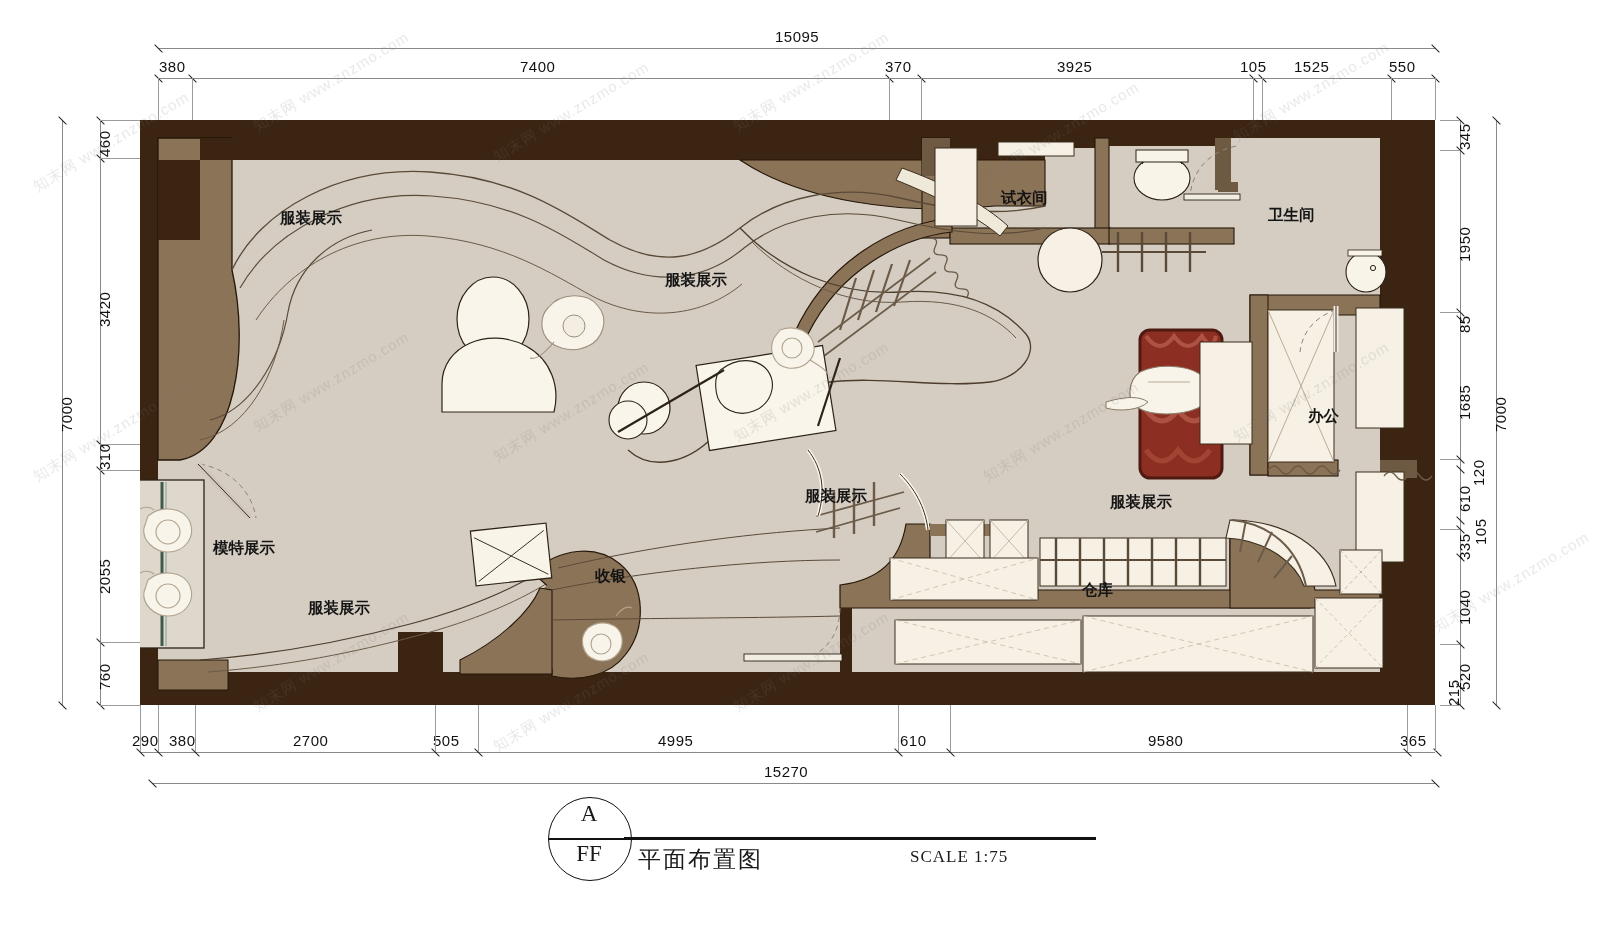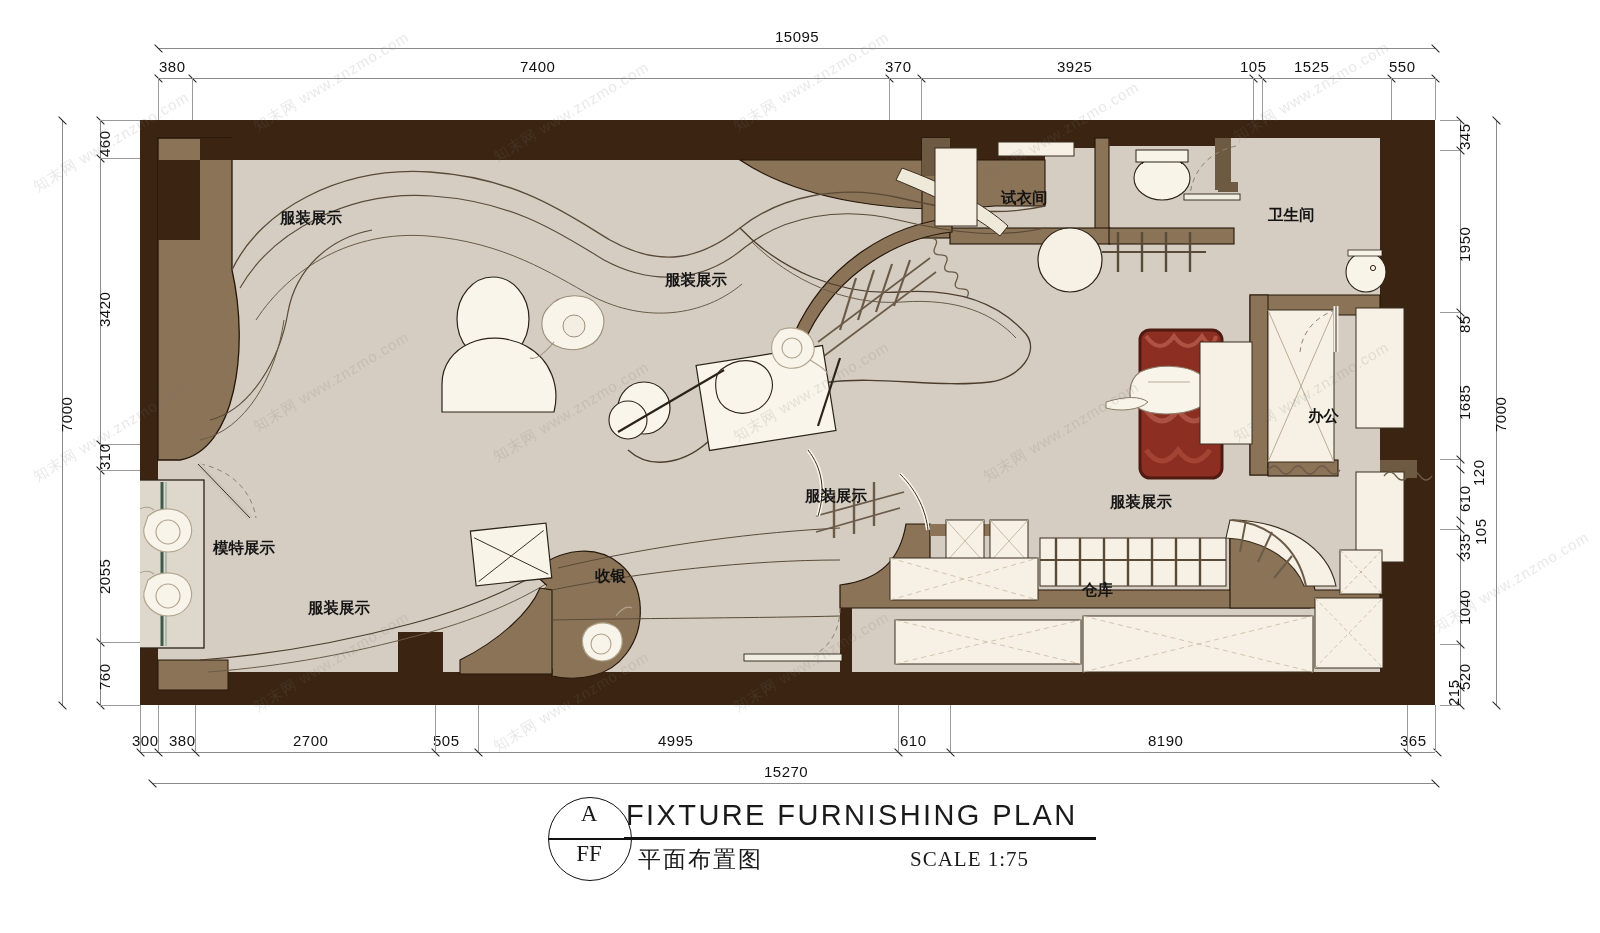--- a/index.html
+++ b/index.html
@@ -35,21 +35,21 @@
   #titleblock{position:absolute;left:548px;top:795px;width:560px;height:90px;}
   .tb-circle{position:absolute;left:0;top:2px;width:82px;height:82px;border:1.6px solid #111;border-radius:50%;}
   .tb-circle .bar{position:absolute;left:0;top:40px;width:82px;height:1.6px;background:#111;}
   .tb-a{position:absolute;left:0;top:6px;width:82px;text-align:center;font-family:"Liberation Serif",serif;font-size:23px;}
   .tb-ff{position:absolute;left:0;top:46px;width:82px;text-align:center;font-family:"Liberation Serif",serif;font-size:23px;}
   .tb-en{position:absolute;left:78px;top:4px;font-family:"Liberation Sans",sans-serif;
          font-size:29px;letter-spacing:2.4px;font-weight:400;}
   .tb-rule{position:absolute;left:76px;top:42px;width:472px;height:3.4px;background:#111;}
   .tb-cn{position:absolute;left:90px;top:49px;font-size:23px;letter-spacing:2px;
          font-family:"DejaVu Sans","Liberation Sans",sans-serif;}
-  .tb-scale{position:absolute;left:362px;top:52px;font-family:"Liberation Serif",serif;font-size:21px;letter-spacing:1px;}
+  .tb-scale{position:absolute;left:362px;top:52px;font-family:"Liberation Serif",serif;font-size:17px;letter-spacing:1px;}
 
   
   .wm{position:absolute;color:rgba(120,120,120,.17);font-size:15px;white-space:nowrap;
       transform:rotate(-31deg);transform-origin:left top;pointer-events:none;
       font-family:"Liberation Sans",sans-serif;letter-spacing:1px;}
   #bigwm{position:absolute;right:18px;bottom:18px;text-align:right;pointer-events:none;}
   #bigwm .zw{font-size:60px;font-weight:700;color:#fff;
              -webkit-text-stroke:1.5px #b9b9b9;letter-spacing:10px;
              font-family:"DejaVu Sans","Liberation Sans",sans-serif;line-height:1;}
   #bigwm .idt{font-size:26px;color:#fff;-webkit-text-stroke:1.2px #bdbdbd;letter-spacing:2px;
@@ -167,27 +167,27 @@
   <div class="tick" style="left:135px;top:47px;"></div>
   <div class="tick" style="left:153px;top:47px;"></div>
   <div class="tick" style="left:190px;top:47px;"></div>
   <div class="tick" style="left:430px;top:47px;"></div>
   <div class="tick" style="left:473px;top:47px;"></div>
   <div class="tick" style="left:893px;top:47px;"></div>
   <div class="tick" style="left:945px;top:47px;"></div>
   <div class="tick" style="left:1402px;top:47px;"></div>
   <div class="tick" style="left:1432px;top:47px;"></div>
 
-  <div class="dimtxt" style="left:132px;top:27px;">300</div>
+  <div class="dimtxt" style="left:132px;top:27px;">290</div>
   <div class="dimtxt" style="left:169px;top:27px;">380</div>
   <div class="dimtxt" style="left:293px;top:27px;">2700</div>
   <div class="dimtxt" style="left:433px;top:27px;">505</div>
   <div class="dimtxt" style="left:658px;top:27px;">4995</div>
   <div class="dimtxt" style="left:900px;top:27px;">610</div>
-  <div class="dimtxt" style="left:1148px;top:27px;">8190</div>
+  <div class="dimtxt" style="left:1148px;top:27px;">9580</div>
   <div class="dimtxt" style="left:1400px;top:27px;">365</div>
 
   <div class="dimline h" style="left:152px;top:78px;width:1283px;"></div>
   <div class="tick" style="left:147px;top:78px;"></div>
   <div class="tick" style="left:1430px;top:78px;"></div>
   <div class="dimtxt" style="left:764px;top:58px;text-align:right;">15270</div>
 
   <div class="ext v" style="left:140px;top:0;height:47px;"></div>
   <div class="ext v" style="left:158px;top:0;height:47px;"></div>
   <div class="ext v" style="left:195px;top:0;height:47px;"></div>
@@ -462,21 +462,20 @@
   <div class="rlabel" style="left:168px;top:478px;">服装展示</div>
   <div class="rlabel" style="left:455px;top:446px;">收银</div>
 </div>
 
 <div id="titleblock">
   <div class="tb-circle">
     <div class="bar"></div>
   </div>
   <div class="tb-a">A</div>
   <div class="tb-ff">FF</div>
-  <div class="tb-en">FIXTURE  FURNISHING  PLAN</div>
   <div class="tb-rule"></div>
   <div class="tb-cn">平面布置图</div>
   <div class="tb-scale">SCALE 1:75</div>
 </div>
 
 <div class="abs" style="left:0;top:0;width:1600px;height:933px;overflow:hidden;">
   <div class="wm" style="left:30px;top:180px;">知末网 www.znzmo.com</div>
   <div class="wm" style="left:30px;top:470px;">知末网 www.znzmo.com</div>
   <div class="wm" style="left:250px;top:120px;">知末网 www.znzmo.com</div>
   <div class="wm" style="left:250px;top:420px;">知末网 www.znzmo.com</div>

